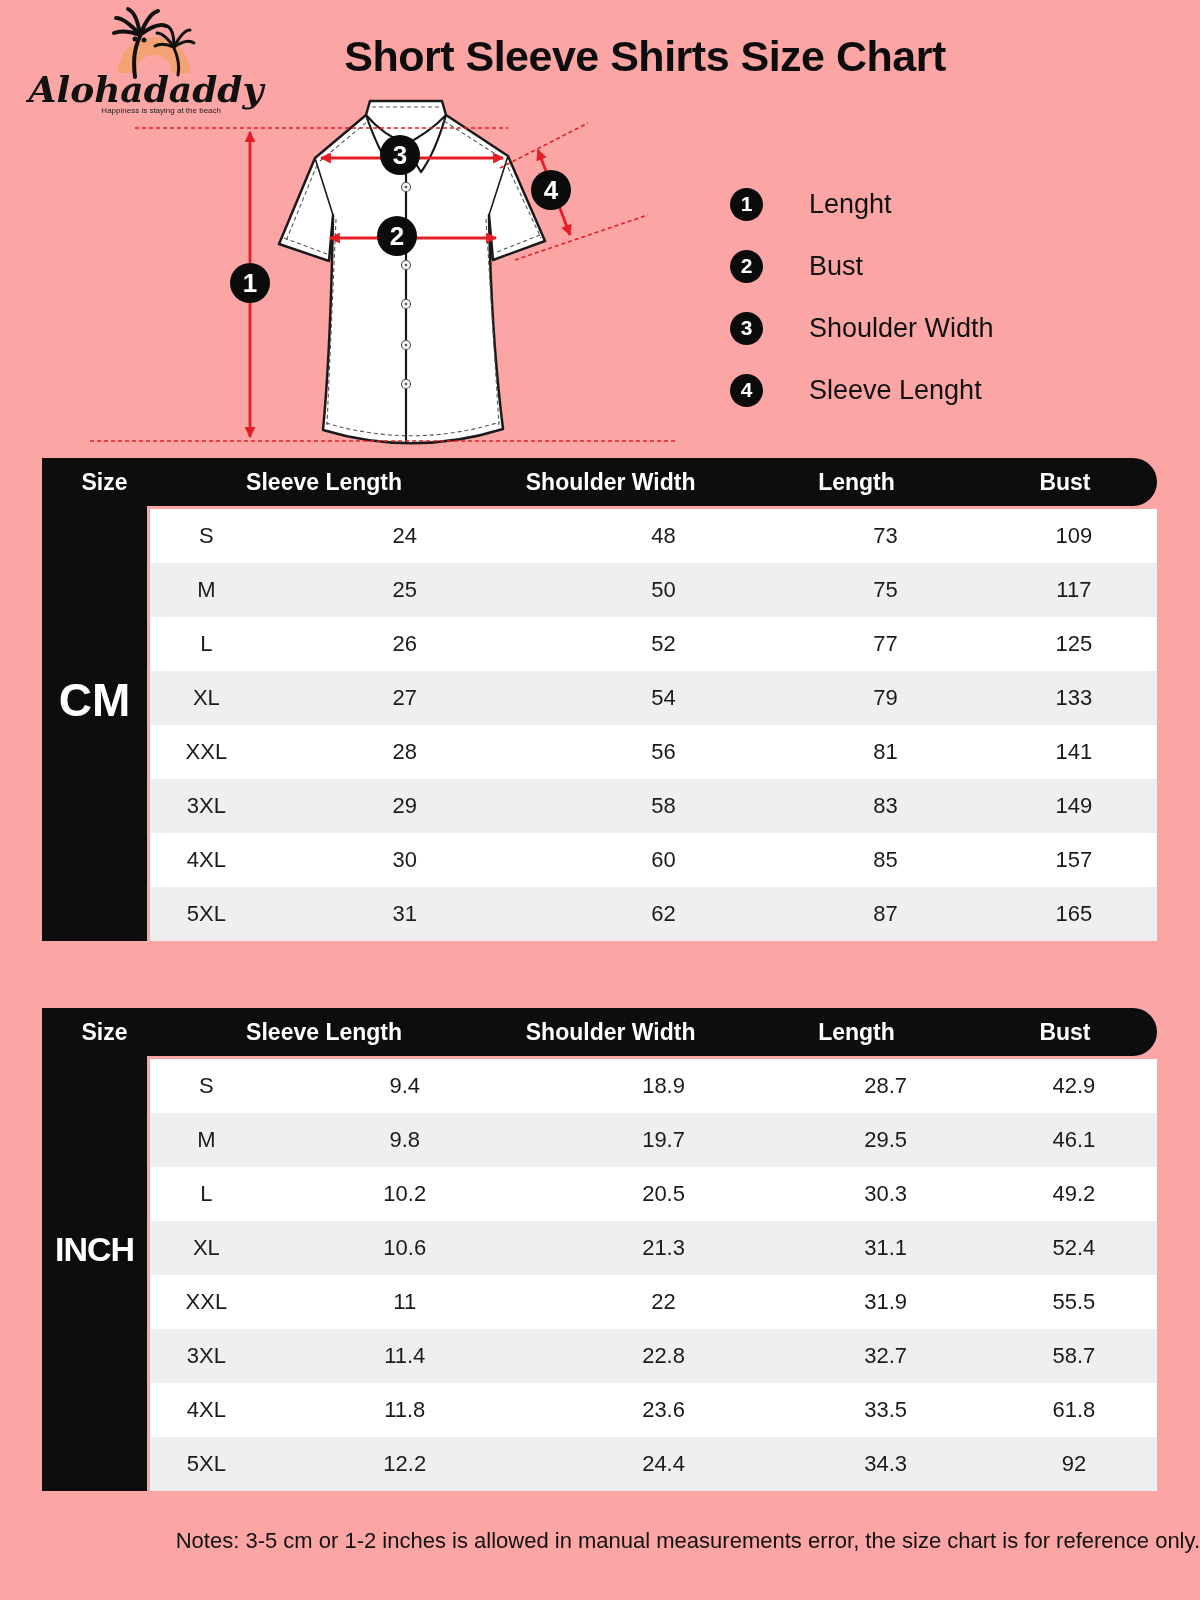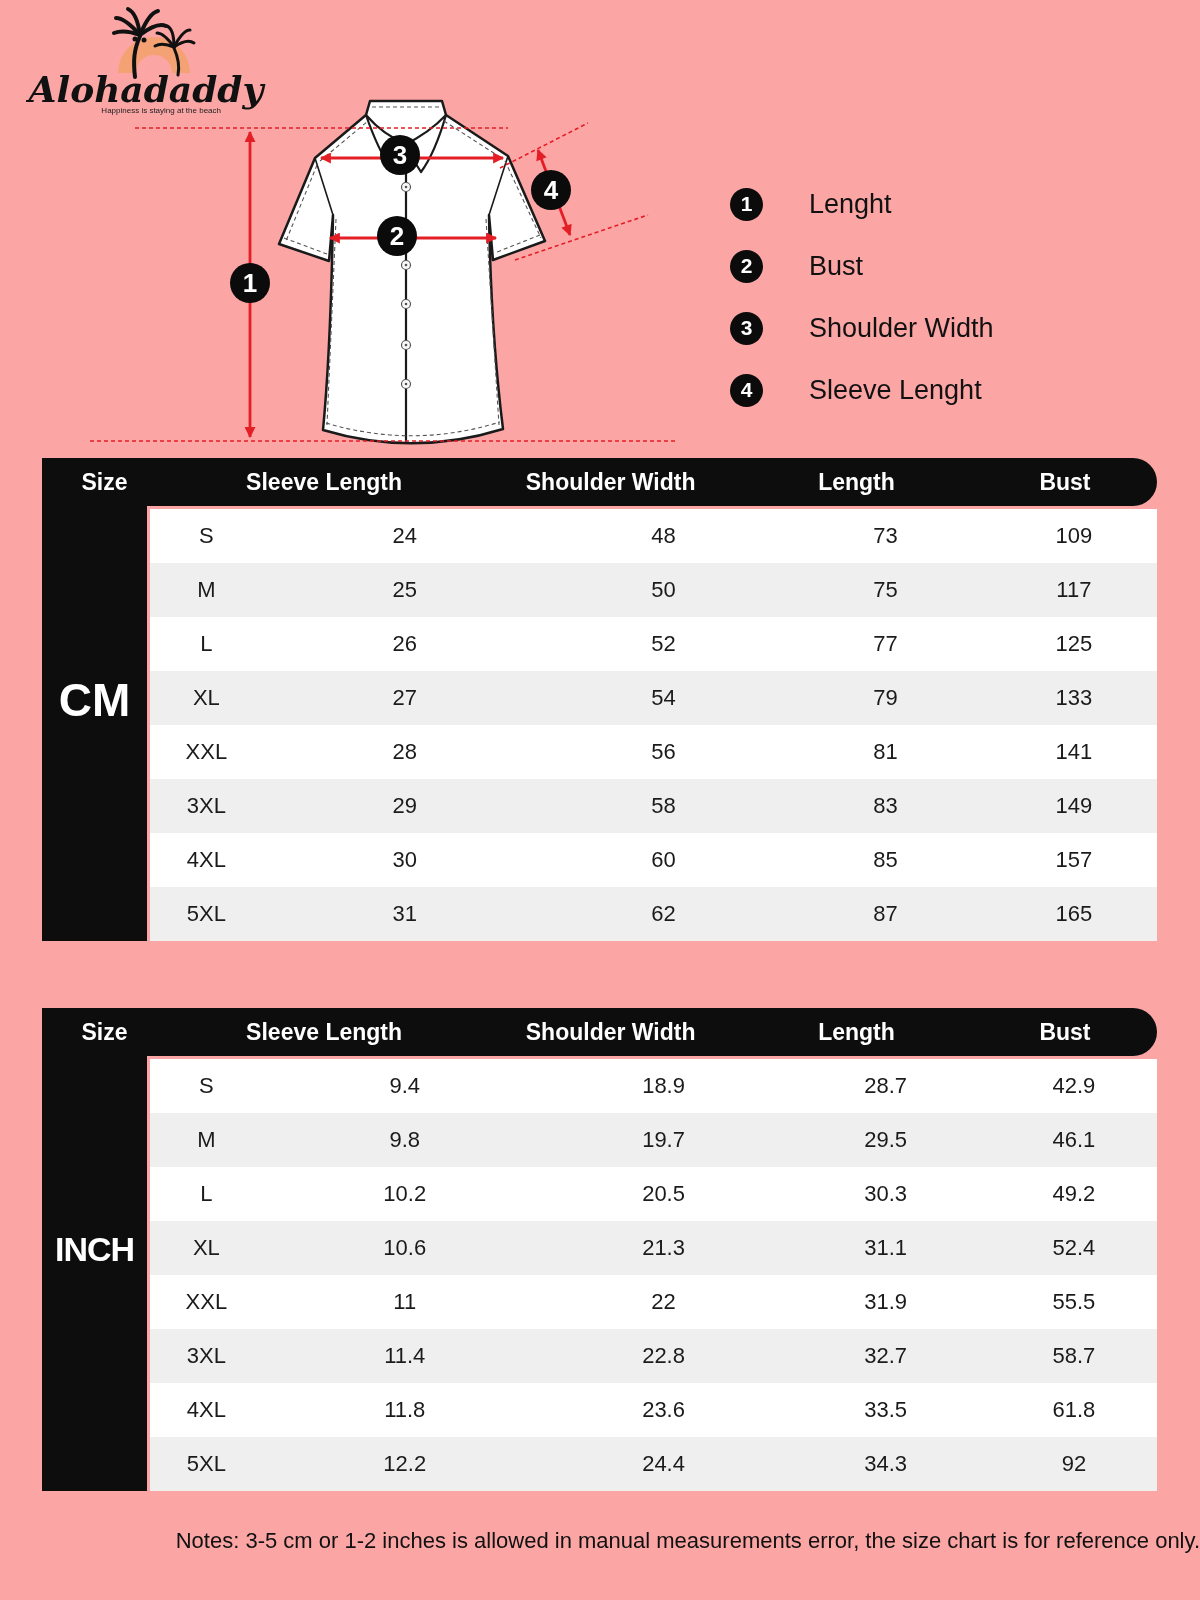--- a/index.html
+++ b/index.html
@@ -86,20 +86,21 @@
       <path d="M148,42 Q136,37 129,41"></path>
       <path d="M148,42 Q138,28 131,28"></path>
       <path d="M148,42 Q148,24 141,21"></path>
       <path d="M148,42 Q157,25 164,25"></path>
       <path d="M148,42 Q161,33 168,38"></path>
     </g>
     <text x="120" y="97" text-anchor="middle" font-family="DejaVu Serif, serif" font-style="italic" font-weight="bold" font-size="36" fill="#111">Alohadaddy</text>
     <text x="195" y="108" text-anchor="end" font-family="Liberation Sans, sans-serif" font-size="8" fill="#222">Happiness is staying at the beach</text>
   </svg>
 
+  <div class="page-title">Short Sleeve Shirts Size Chart</div>
 
   <svg class="diagram-svg" viewBox="0 0 620 360">
     <defs>
       <marker id="ra" viewBox="0 0 10 10" refX="9" refY="5" markerWidth="13" markerHeight="11" markerUnits="userSpaceOnUse" orient="auto-start-reverse">
         <path d="M0,0 L10,5 L0,10 z" fill="#e41e25"></path>
       </marker>
     </defs>
 
     <g>
       <path d="M235,63 L286,20 L290,6 L362,6 L366,20 L428,61

